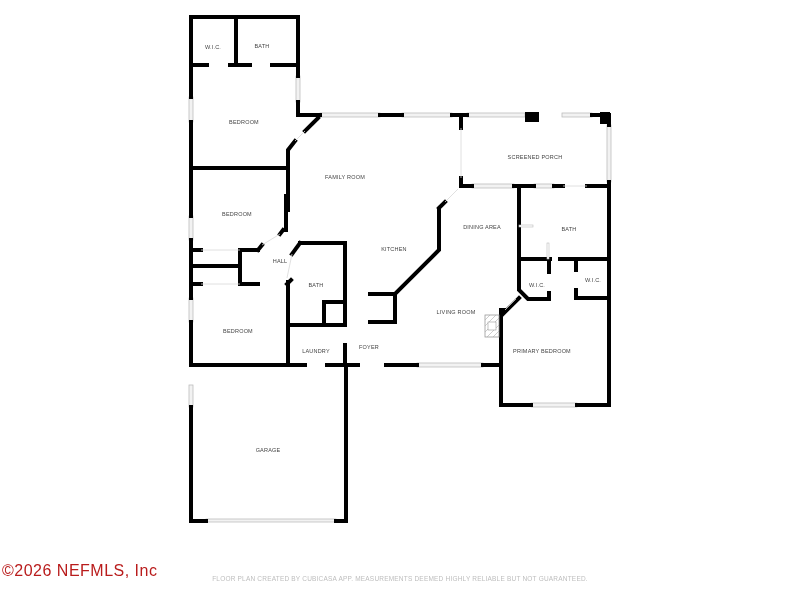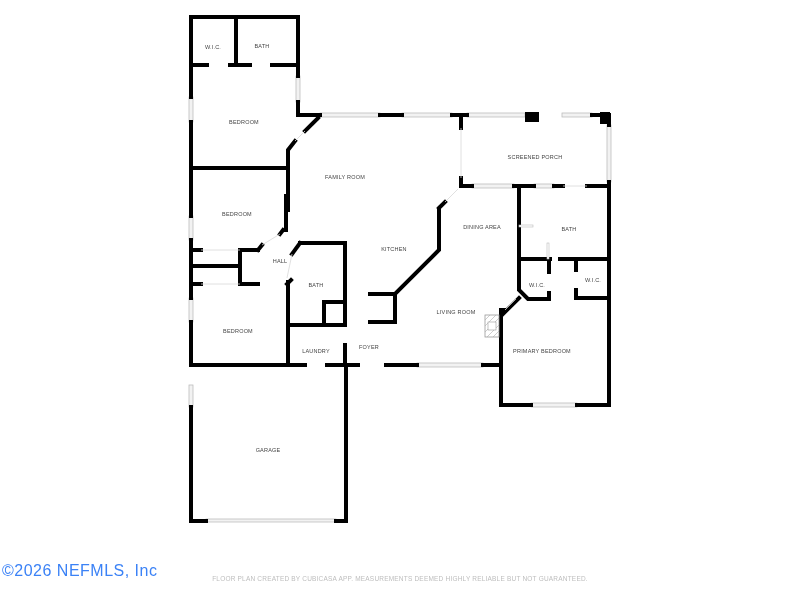--- a/index.html
+++ b/index.html
@@ -2,21 +2,21 @@
 <html><head>
 <meta charset="utf-8">
 <style>
   html,body{margin:0;padding:0;background:#ffffff;}
   body{width:800px;height:600px;position:relative;overflow:hidden;font-family:"Liberation Sans",sans-serif;}
   svg{position:absolute;left:0;top:0;}
   .wall{stroke:#000;stroke-width:4;fill:none;stroke-linecap:square;}
   .win{fill:#f2f2f2;stroke:#bdbdbd;stroke-width:0.8;}
   .door{stroke:#d8d8d8;stroke-width:0.8;fill:none;}
   .lbl{font-family:"Liberation Sans",sans-serif;font-size:5.5px;fill:#444;text-anchor:middle;letter-spacing:0.2px;}
-  .copy{position:absolute;left:2px;top:562px;font-size:16px;color:#3b82f6;font-family:"Liberation Sans",sans-serif;letter-spacing:0.5px;}
+  .copy{position:absolute;left:2px;top:562px;font-size:16px;color:#b91c1c;font-family:"Liberation Sans",sans-serif;letter-spacing:0.5px;}
   .disc{position:absolute;left:0;width:800px;top:575px;text-align:center;font-size:6.5px;color:#bdbdbd;font-family:"Liberation Sans",sans-serif;letter-spacing:0.2px;}
 </style>
 </head>
 <body>
 
 <svg width="800" height="600" viewBox="0 0 800 600">
 
   <g>
     <rect class="win" x="189" y="97" width="4" height="25"></rect>
     <rect class="win" x="296" y="76" width="4" height="26"></rect>

